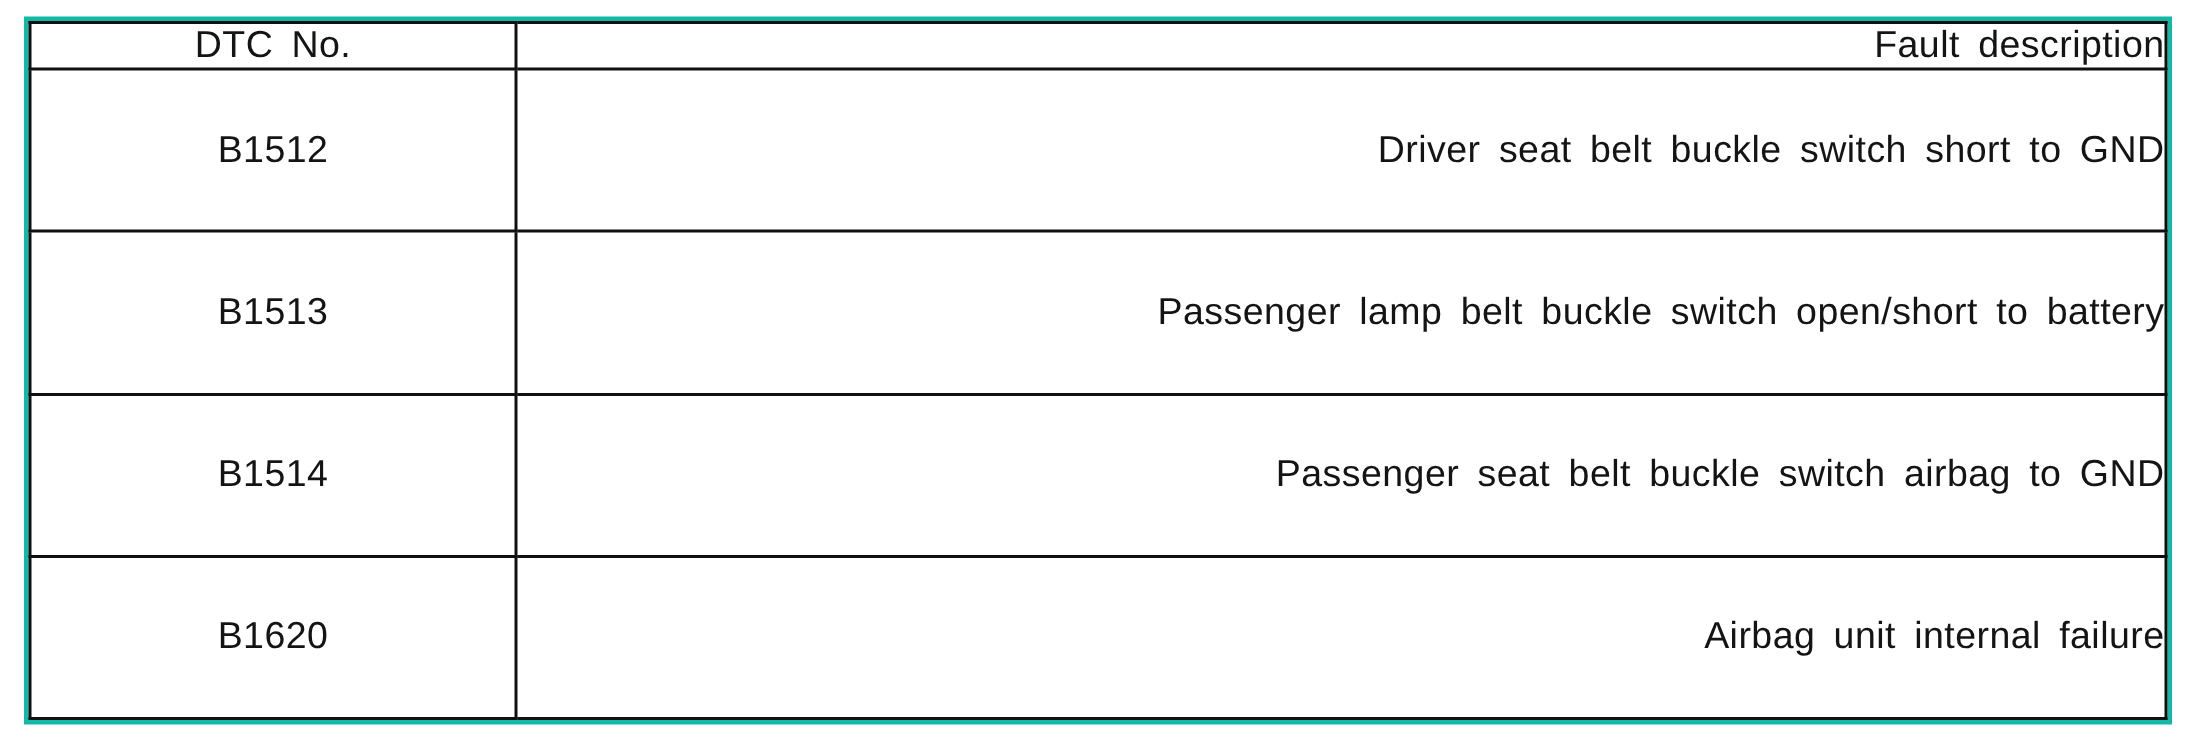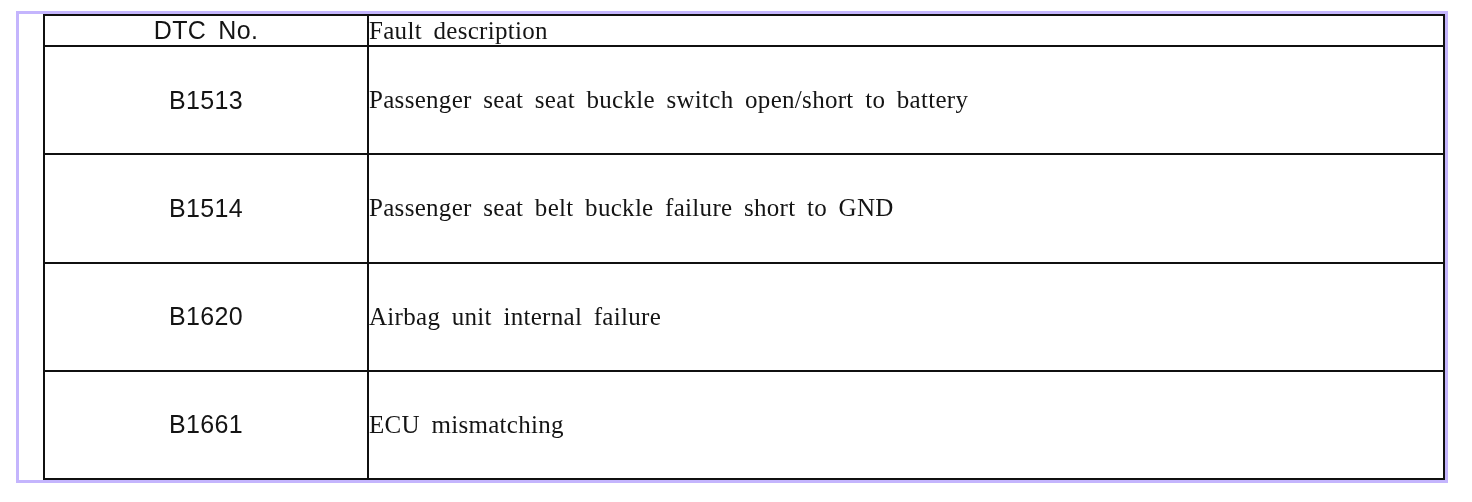--- a/index.html
+++ b/index.html
@@ -14,24 +14,23 @@
     background: #ffffff;
     font-family: "Liberation Sans", sans-serif;
     color: #141414;
   }
   .table-frame {
     position: absolute;
     left: 16px;
     top: 11px;
     width: 1432px;
     height: 472px;
-    border: 3px solid #c4b5fd;
+    border: 3px solid #14b8a6;
     box-sizing: border-box;
     background: #ffffff;
-    padding-left: 24px;
   }
   table.dtc-table {
     width: 100%;
     height: 100%;
     border-collapse: collapse;
     table-layout: fixed;
   }
   table.dtc-table th,
   table.dtc-table td {
     border: 2px solid #101010;
@@ -43,50 +42,49 @@
     white-space: nowrap;
     overflow: hidden;
     padding: 0;
   }
   .col-dtc  { width: 322px; }
   .col-desc { width: auto; }
   td.dtc-cell, th.dtc-head {
     text-align: center;
   }
   td.desc-cell, th.desc-head {
-    text-align: left;
+    text-align: right;
     padding-left: 14px;
-    font-family: Liberation Serif, serif;
   }
 </style>
 </head>
 <body>
 
 <div class="page">
   <div class="table-frame">
     <table class="dtc-table">
       <thead>
         <tr>
           <th class="col-dtc dtc-head">DTC No.</th>
           <th class="col-desc desc-head">Fault description</th>
         </tr>
       </thead>
       <tbody id="dtc-rows">
           <tr>
+            <td class="col-dtc dtc-cell">B1512</td>
+            <td class="col-desc desc-cell">Driver seat belt buckle switch short to GND</td>
+          </tr>
+          <tr>
             <td class="col-dtc dtc-cell">B1513</td>
-            <td class="col-desc desc-cell">Passenger seat seat buckle switch open/short to battery</td>
+            <td class="col-desc desc-cell">Passenger lamp belt buckle switch open/short to battery</td>
           </tr>
           <tr>
             <td class="col-dtc dtc-cell">B1514</td>
-            <td class="col-desc desc-cell">Passenger seat belt buckle failure short to GND</td>
+            <td class="col-desc desc-cell">Passenger seat belt buckle switch airbag to GND</td>
           </tr>
           <tr>
             <td class="col-dtc dtc-cell">B1620</td>
             <td class="col-desc desc-cell">Airbag unit internal failure</td>
-          </tr>
-          <tr>
-            <td class="col-dtc dtc-cell">B1661</td>
-            <td class="col-desc desc-cell">ECU mismatching</td>
           </tr>
         </tbody>
     </table>
   </div>
 </div>
 
 </body></html>

